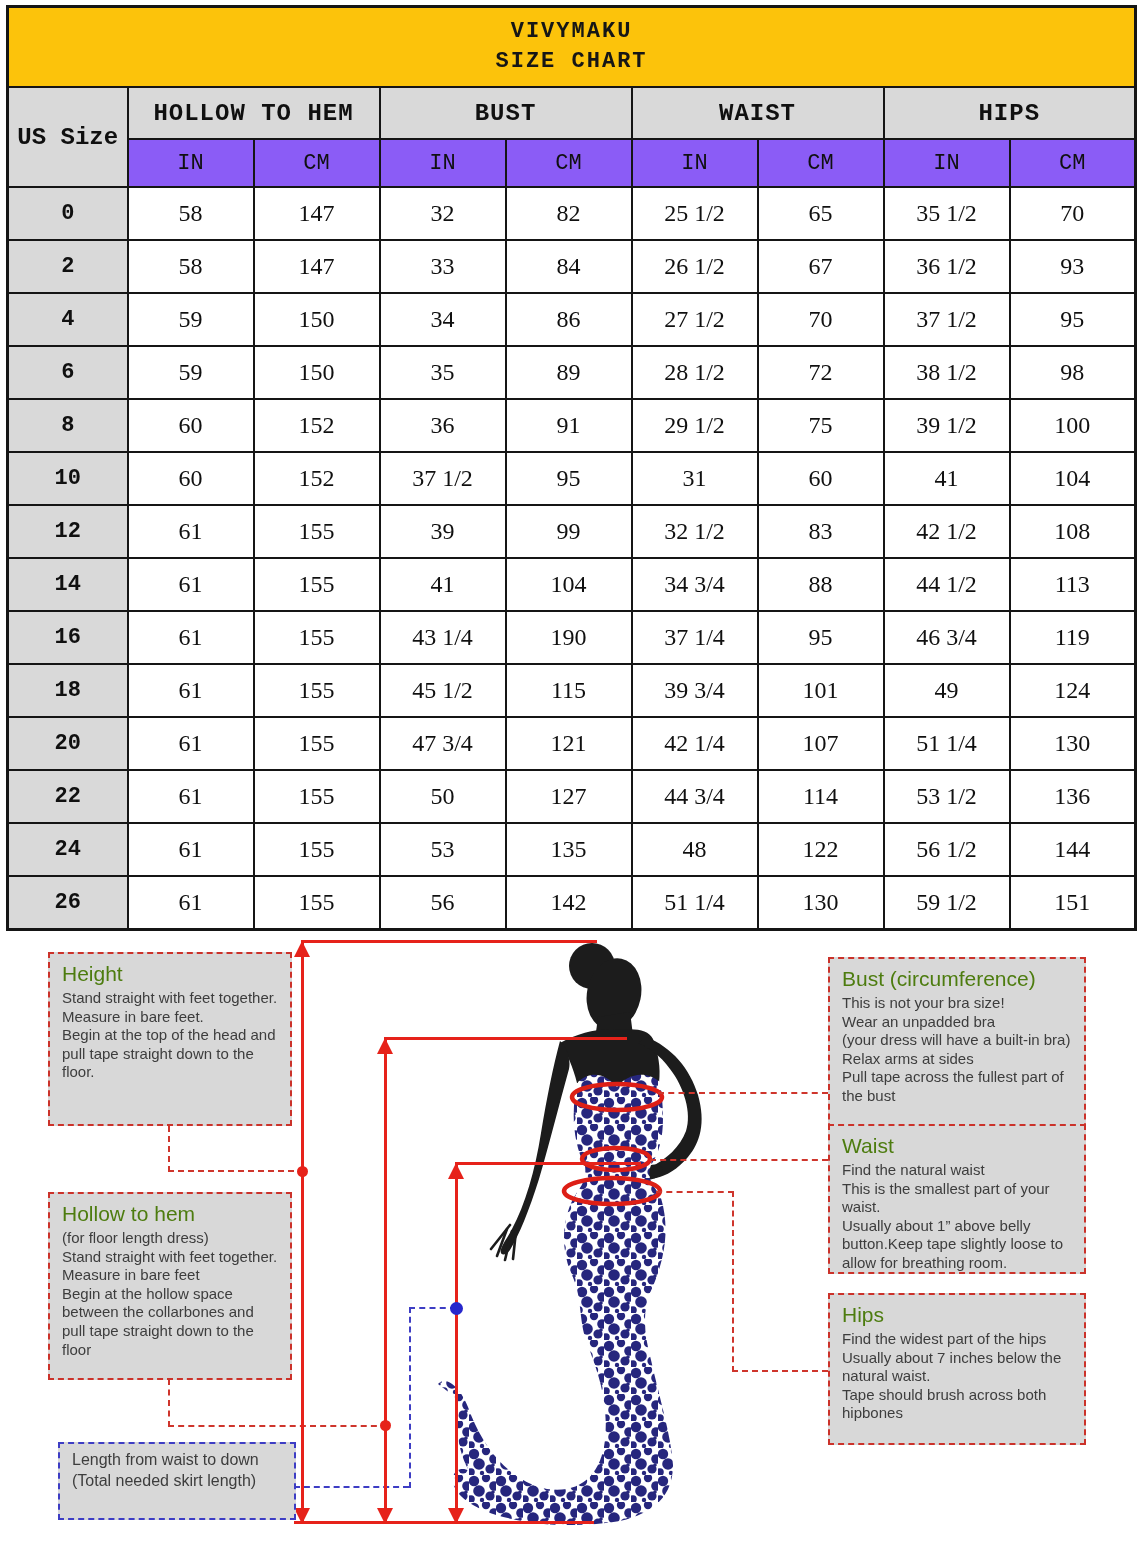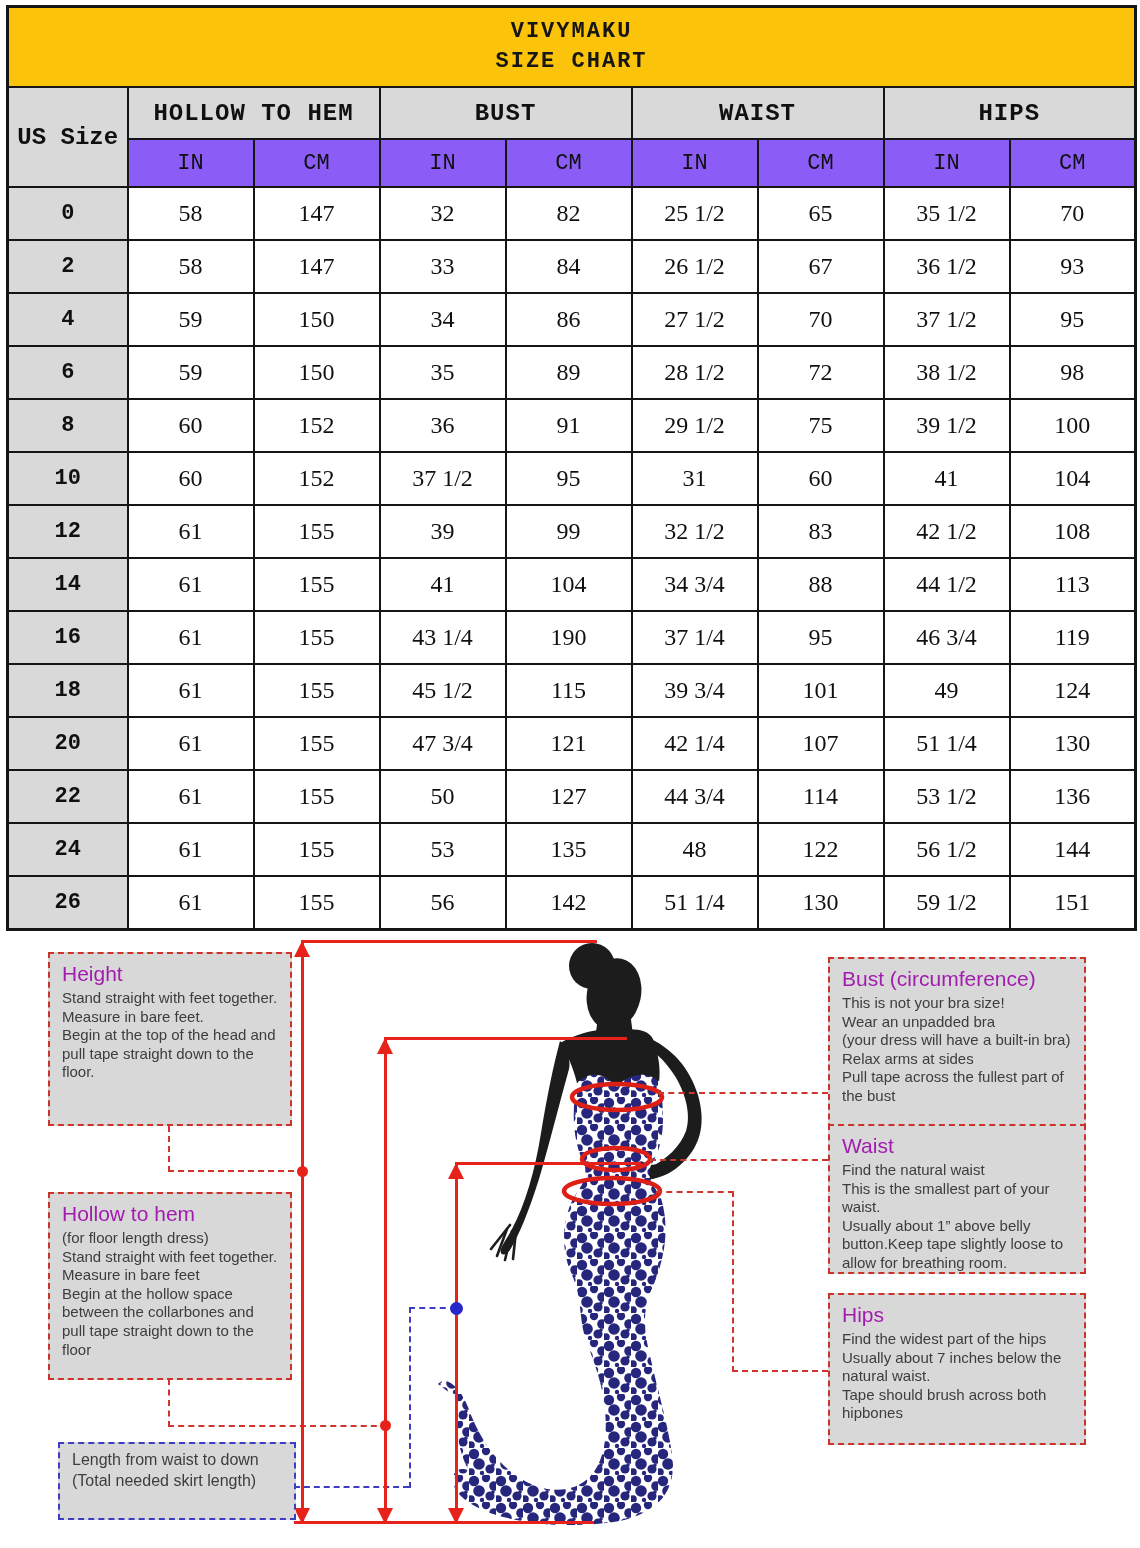--- a/index.html
+++ b/index.html
@@ -20,21 +20,21 @@
   .unit-cell{height:46px;background:#8b5cf6;font-family:"Liberation Mono",monospace;font-weight:normal;
              font-size:22px;}
   .size-cell{background:#d9d9d9;font-family:"Liberation Mono",monospace;font-weight:bold;font-size:22px;}
   .val-cell{background:#ffffff;font-family:"Liberation Serif","DejaVu Serif",serif;font-size:24px;}
   tbody tr{height:53px;}
 
   
   .ibox{position:absolute;background:#d8d8d8;border:2px dashed #cb322a;padding:8px 12px;
         box-sizing:border-box;z-index:6;}
   .ibox.blue{border-color:#3d3dc4;}
-  .ibox .t{font-size:21px;color:#a21caf;margin:0 0 3px 0;}
+  .ibox .t{font-size:21px;color:#4d7c0f;margin:0 0 3px 0;}
   .ibox .b{font-size:15px;line-height:1.24;color:#3d3d3d;white-space:pre-line;margin:0;}
   .ibox.small .b{font-size:16px;line-height:1.3;}
 
   .vl{position:absolute;width:3px;background:#e6221a;z-index:3;}
   .hl{position:absolute;height:3px;background:#e6221a;z-index:3;}
   .dash-h{position:absolute;height:0;border-top:2px dashed #cf352c;z-index:2;}
   .dash-v{position:absolute;width:0;border-left:2px dashed #cf352c;z-index:2;}
   .dash-h.blue,.dash-v.blue{border-color:#3d3dc4;}
   .arr-up{position:absolute;width:0;height:0;border-left:8px solid transparent;
           border-right:8px solid transparent;border-bottom:16px solid #e6221a;z-index:4;}

